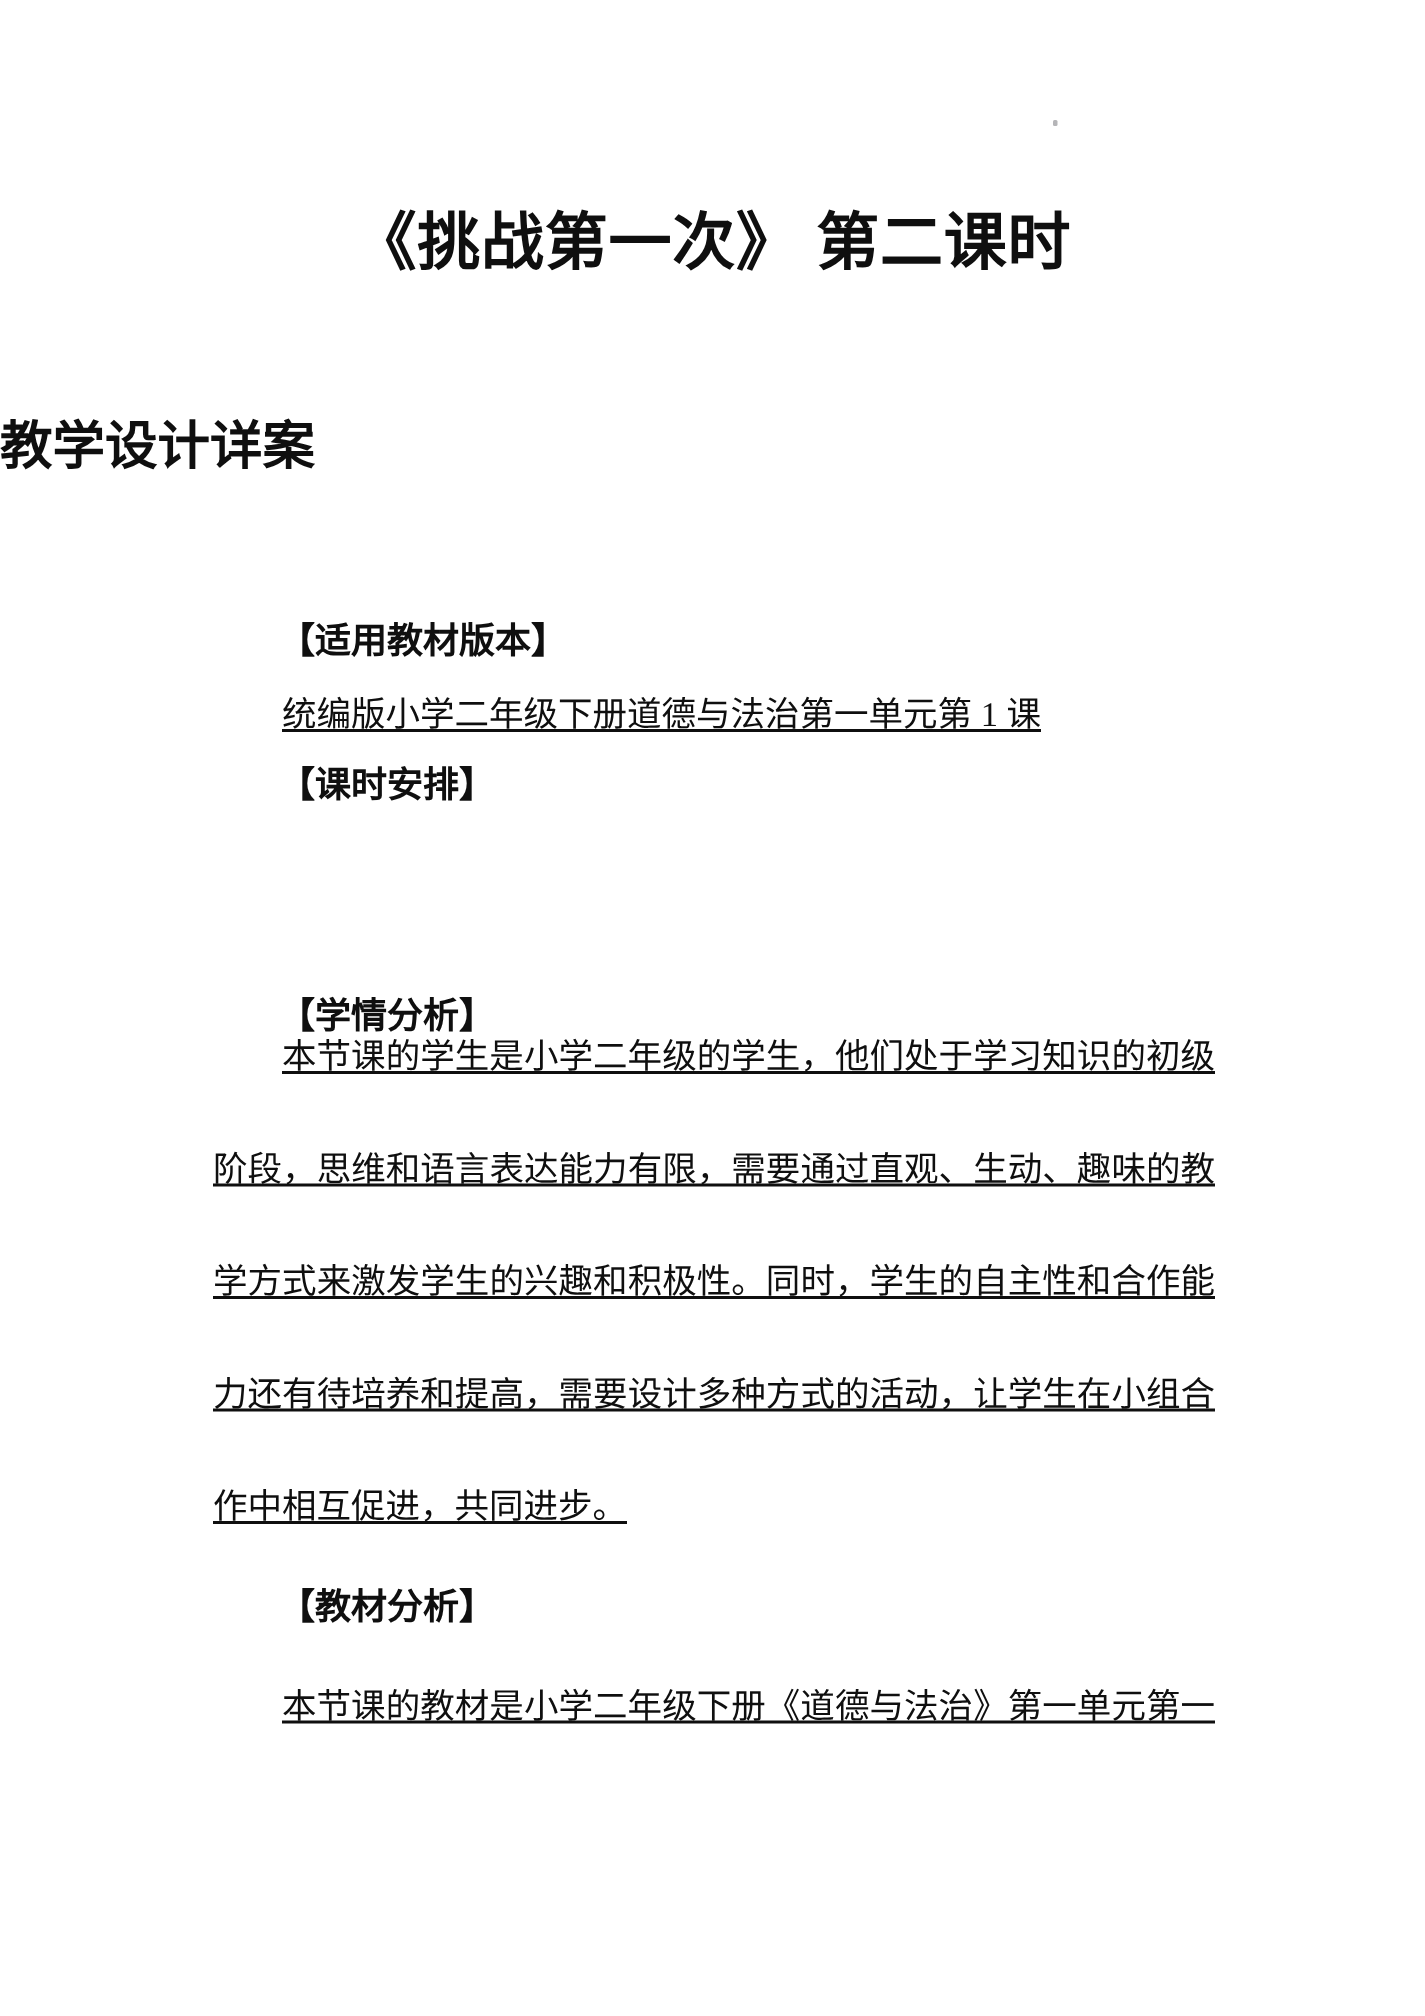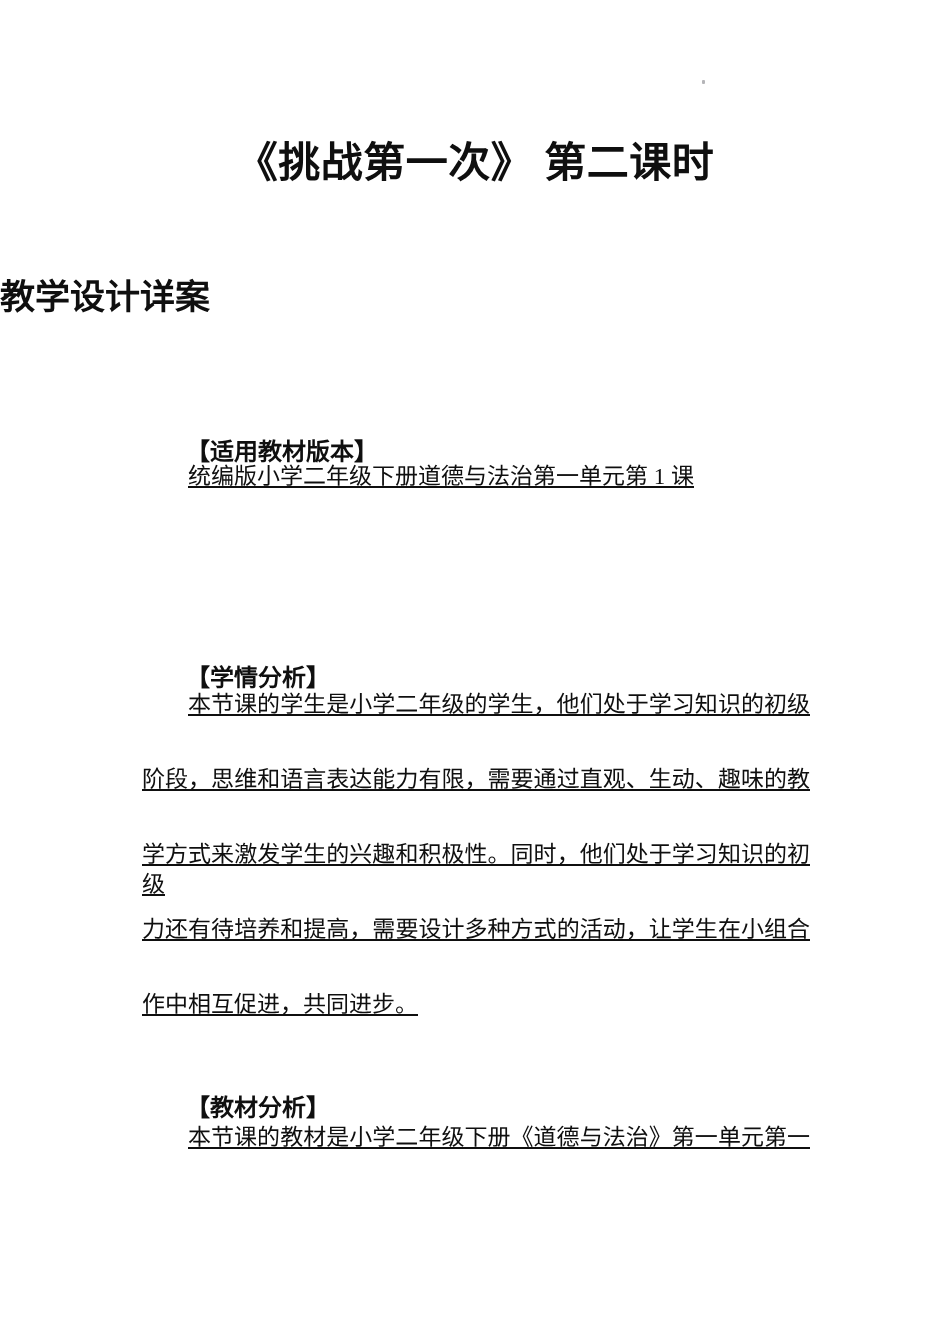--- a/index.html
+++ b/index.html
@@ -74,27 +74,28 @@
 <body>
 
 <div class="page">
 
   <div class="speck" style="top:80px; left:702px; background:#b5b5b8;"></div>
 
   <div class="doc-title">《挑战第一次》 第二课时</div>
 
   <div class="doc-subtitle">教学设计详案</div>
 
-  <div class="sec-heading" style="top:436px;">【适用教材版本】</div>
+  <div class="sec-heading" style="top:412px;">【适用教材版本】</div>
   <div class="body-line indent" style="top:462px;">统编版小学二年级下册道德与法治第一单元第 1 课</div>
 
+  <div class="sec-heading" style="top:508px;">【课时安排】</div>
 
   <div class="sec-heading" style="top:662px;">【学情分析】</div>
   <div class="body-line justify" style="top:765px;">阶段，思维和语言表达能力有限，需要通过直观、生动、趣味的教</div>
   <div class="body-line indent justify" style="top:690px;">本节课的学生是小学二年级的学生，他们处于学习知识的初级</div>
-  <div class="body-line justify" style="top:840px;">学方式来激发学生的兴趣和积极性。同时，他们处于学习知识的初级</div>
+  <div class="body-line justify" style="top:840px;">学方式来激发学生的兴趣和积极性。同时，学生的自主性和合作能</div>
   <div class="body-line justify" style="top:915px;">力还有待培养和提高，需要设计多种方式的活动，让学生在小组合</div>
   <div class="body-line" style="top:990px;">作中相互促进，共同进步。</div>
 
-  <div class="sec-heading" style="top:1056px;margin-top:36px;">【教材分析】</div>
+  <div class="sec-heading" style="top:1056px;">【教材分析】</div>
   <div class="body-line indent justify" style="top:1123px;">本节课的教材是小学二年级下册《道德与法治》第一单元第一</div>
 
 </div>
 
 </body></html>

